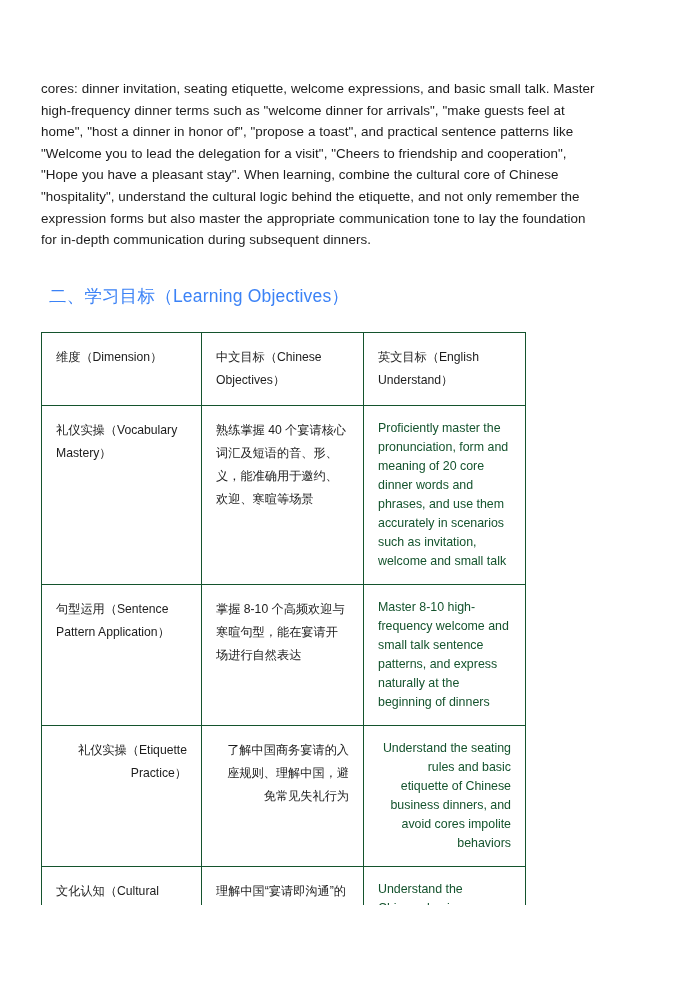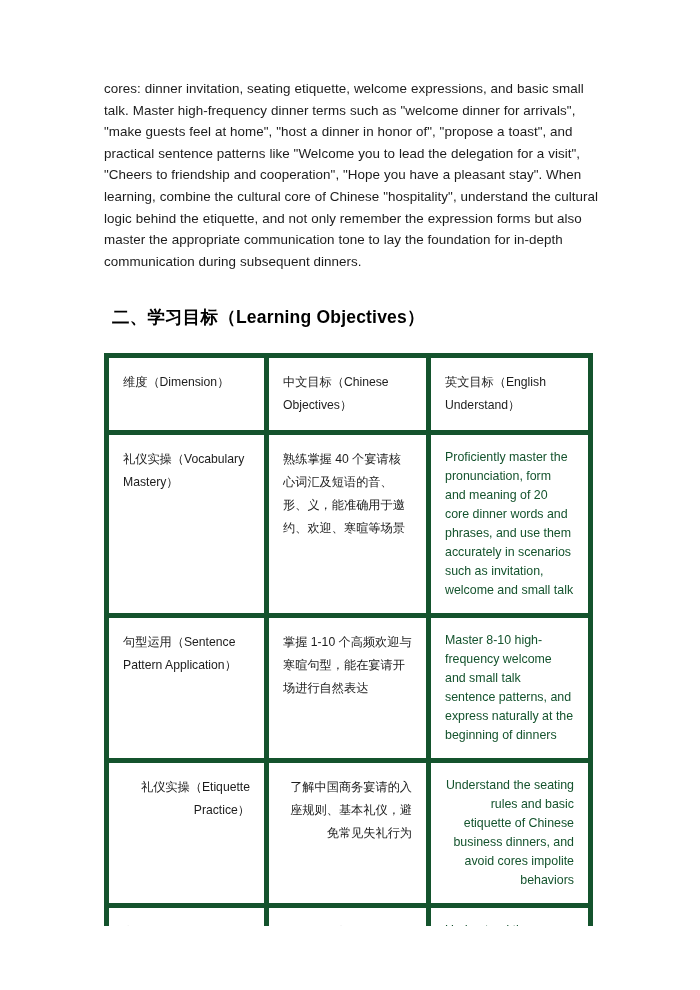--- a/index.html
+++ b/index.html
@@ -15,59 +15,59 @@
     font-family: "Liberation Sans", "DejaVu Sans", sans-serif;
     color: #1a1a1a;
     -webkit-font-smoothing: antialiased;
   }
 
   .page {
     position: relative;
     width: 700px;
     height: 990px;
     box-sizing: border-box;
-    padding: 78px 96px 0 104px;
+    padding: 78px 96px 0 41px;
   }
 
   
   .intro {
     font-size: 13.4px;
     line-height: 21.6px;
     color: #1c1c1c;
     text-align: left;
     margin: 0;
     letter-spacing: 0.05px;
     word-spacing: 0.1px;
   }
 
   
   .section-heading {
     font-size: 17.5px;
-    font-weight: bold;
-    color: #000000;
+    font-weight: normal;
+    color: #3b82f6;
     margin: 32px 0 0 8px;
     letter-spacing: 0.2px;
     line-height: 26px;
   }
 
   
   .objectives-table {
     border-collapse: collapse;
     table-layout: fixed;
     width: 484px;
     margin-top: 23px;
     margin-left: 0px;
   }
   .objectives-table col.c1 { width: 160px; }
   .objectives-table col.c2 { width: 162px; }
   .objectives-table col.c3 { width: 162px; }
 
   .objectives-table td,
   .objectives-table th {
-    border: 5px solid #14532d;
+    border: 1px solid #14532d;
     vertical-align: top;
     padding: 13px 14px 13px 14px;
     box-sizing: border-box;
     font-weight: normal;
     text-align: left;
   }
 
   .cell-head {
     font-size: 12.2px;
     line-height: 23px;
@@ -118,26 +118,26 @@
         </tr>
       </thead>
       <tbody>
         <tr class="r1">
           <td class="cell-head">礼仪实操（Vocabulary Mastery）</td>
           <td class="cell-zh">熟练掌握 40 个宴请核心词汇及短语的音、形、义，能准确用于邀约、欢迎、寒暄等场景</td>
           <td class="cell-en">Proficiently master the pronunciation, form and meaning of 20 core dinner words and phrases, and use them accurately in scenarios such as invitation, welcome and small talk</td>
         </tr>
         <tr class="r2">
           <td class="cell-head">句型运用（Sentence Pattern Application）</td>
-          <td class="cell-zh">掌握 1-10 个高频欢迎与寒暄句型，能在宴请开场进行自然表达</td>
+          <td class="cell-zh">掌握 8-10 个高频欢迎与寒暄句型，能在宴请开场进行自然表达</td>
           <td class="cell-en">Master 8-10 high-frequency welcome and small talk sentence patterns, and express naturally at the beginning of dinners</td>
         </tr>
         <tr class="r3">
           <td class="cell-head">礼仪实操（Etiquette Practice）</td>
-          <td class="cell-zh">了解中国商务宴请的入座规则、基本礼仪，避免常见失礼行为</td>
+          <td class="cell-zh">了解中国商务宴请的入座规则、理解中国，避免常见失礼行为</td>
           <td class="cell-en">Understand the seating rules and basic etiquette of Chinese business dinners, and avoid cores impolite behaviors</td>
         </tr>
         <tr class="r4">
           <td class="cell-head">文化认知（Cultural Cognition）</td>
           <td class="cell-zh">理解中国“宴请即沟通”的商务文化，掌握热情得体的沟通原则</td>
           <td class="cell-en">Understand the Chinese business culture of "dinner as communication" and master the principles of warm and appropriate</td>
         </tr>
       </tbody>
     </table>
   </div>

